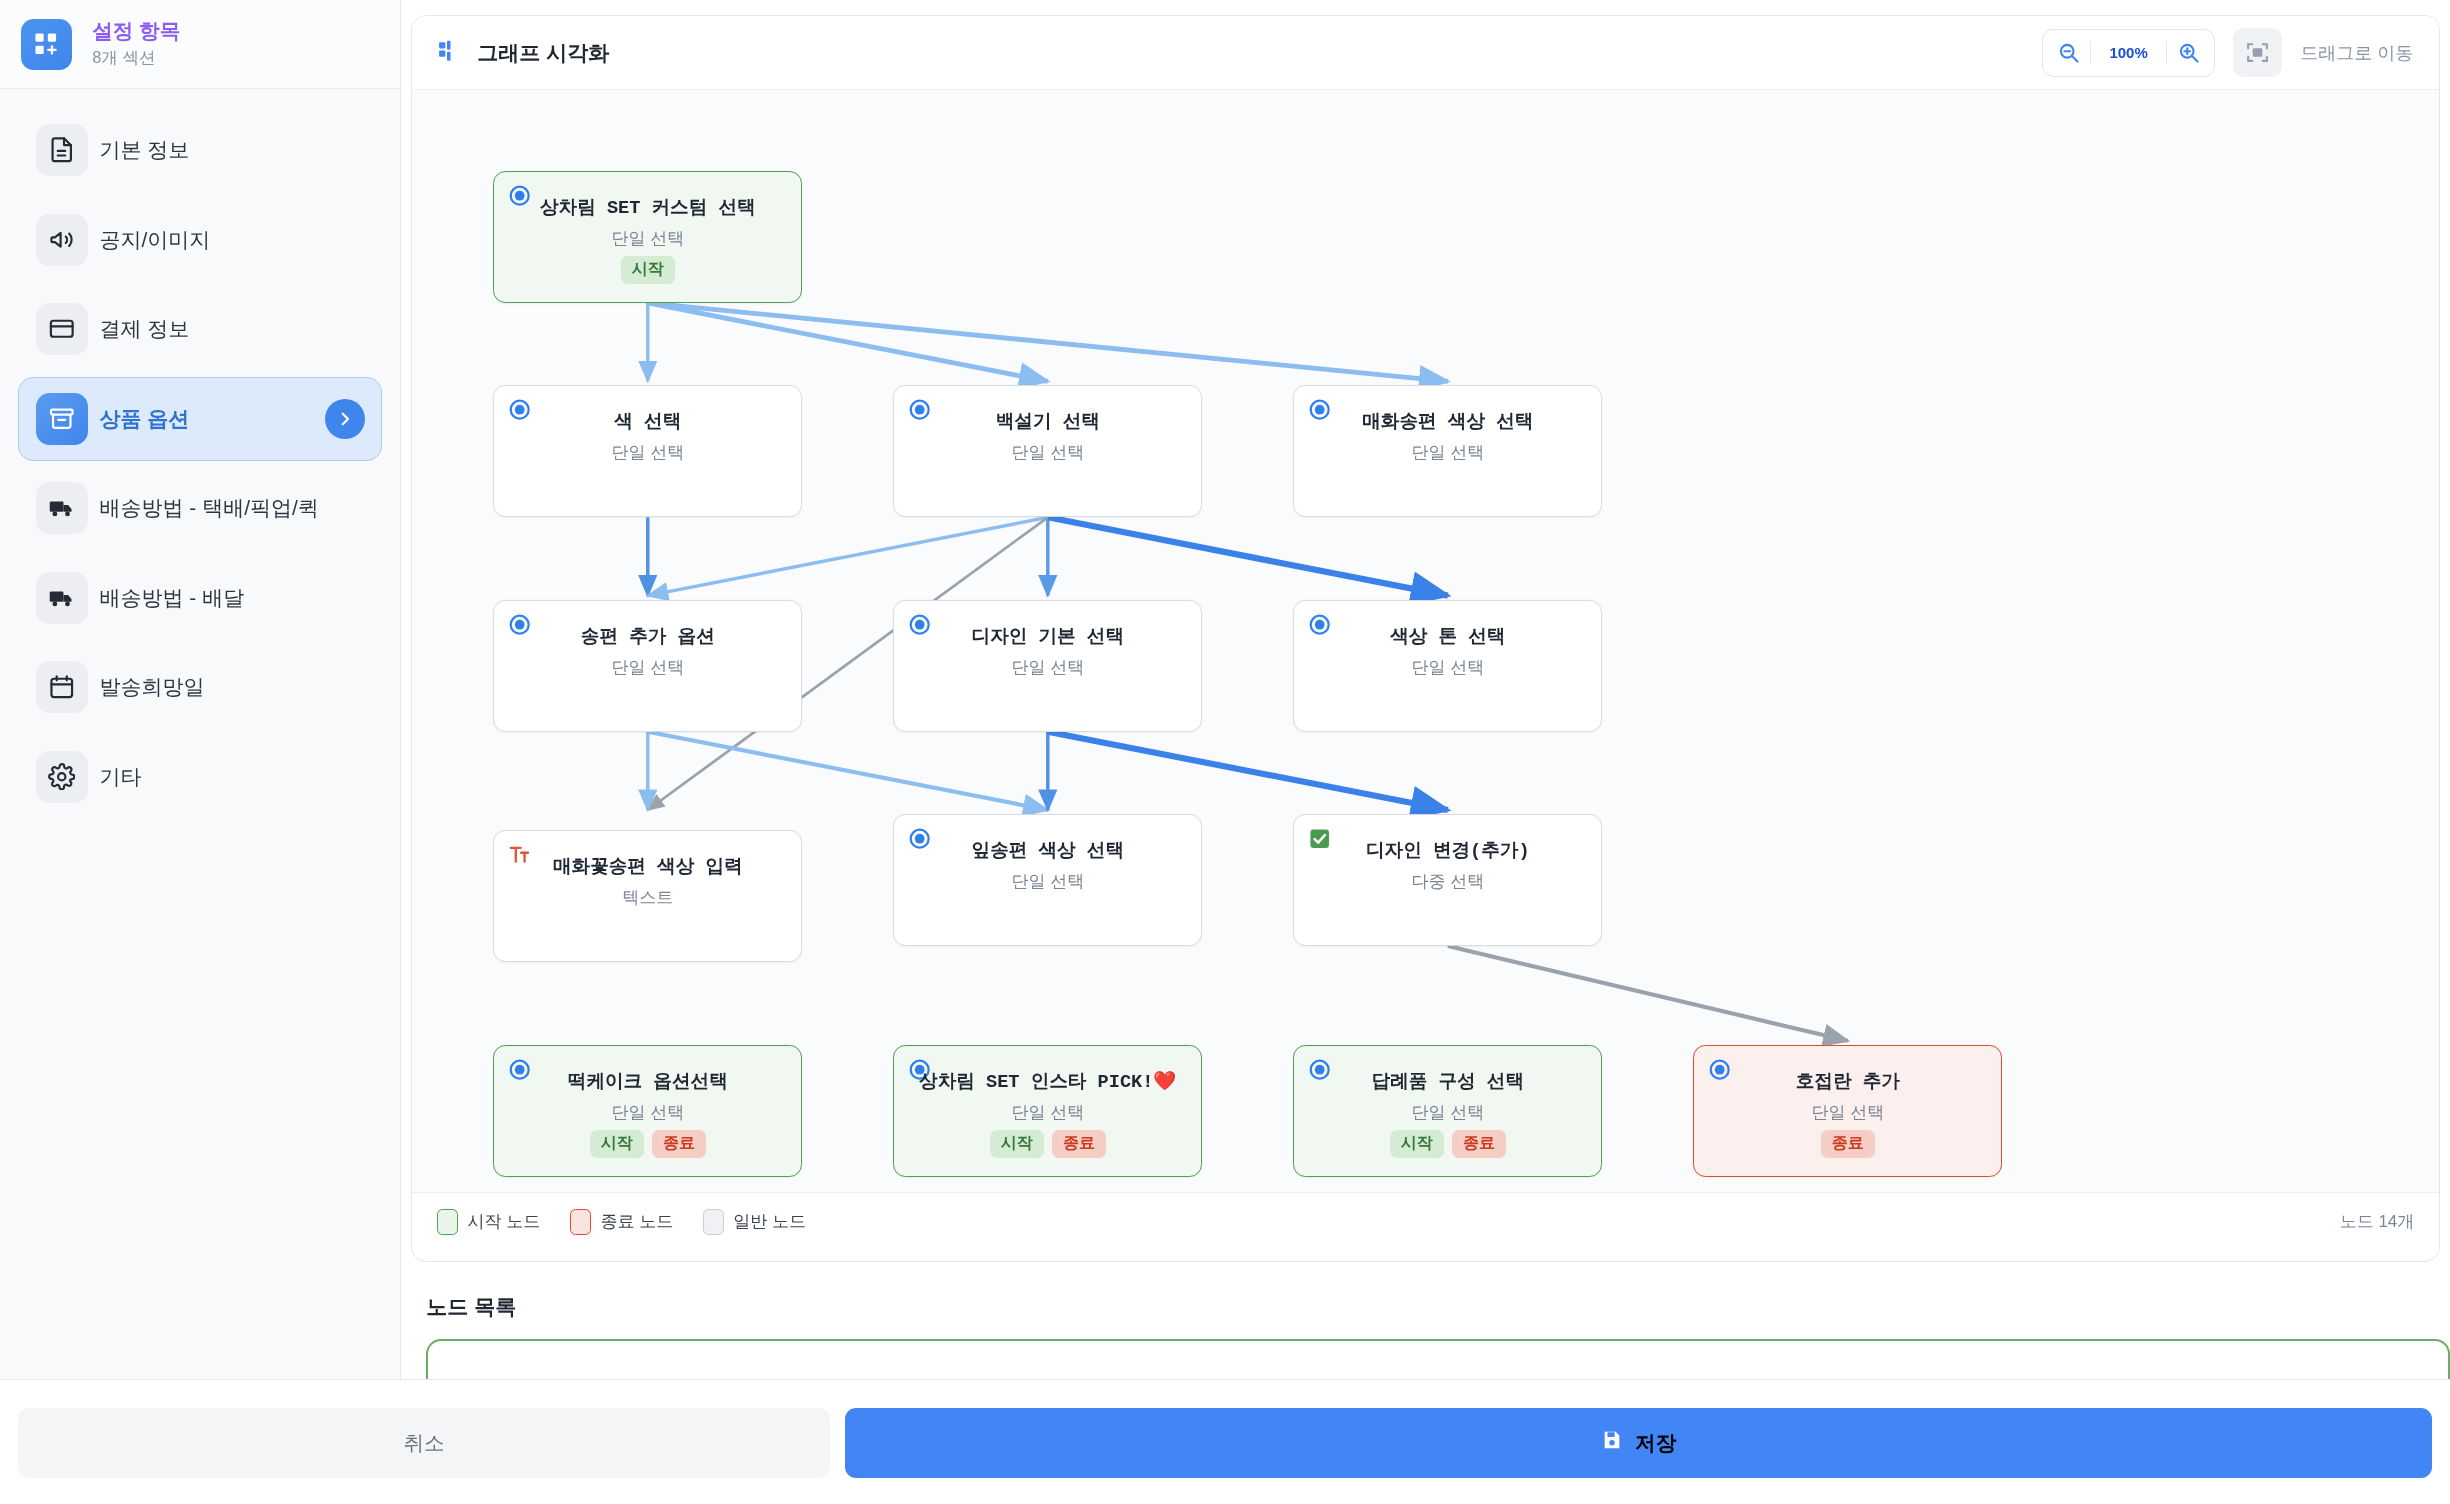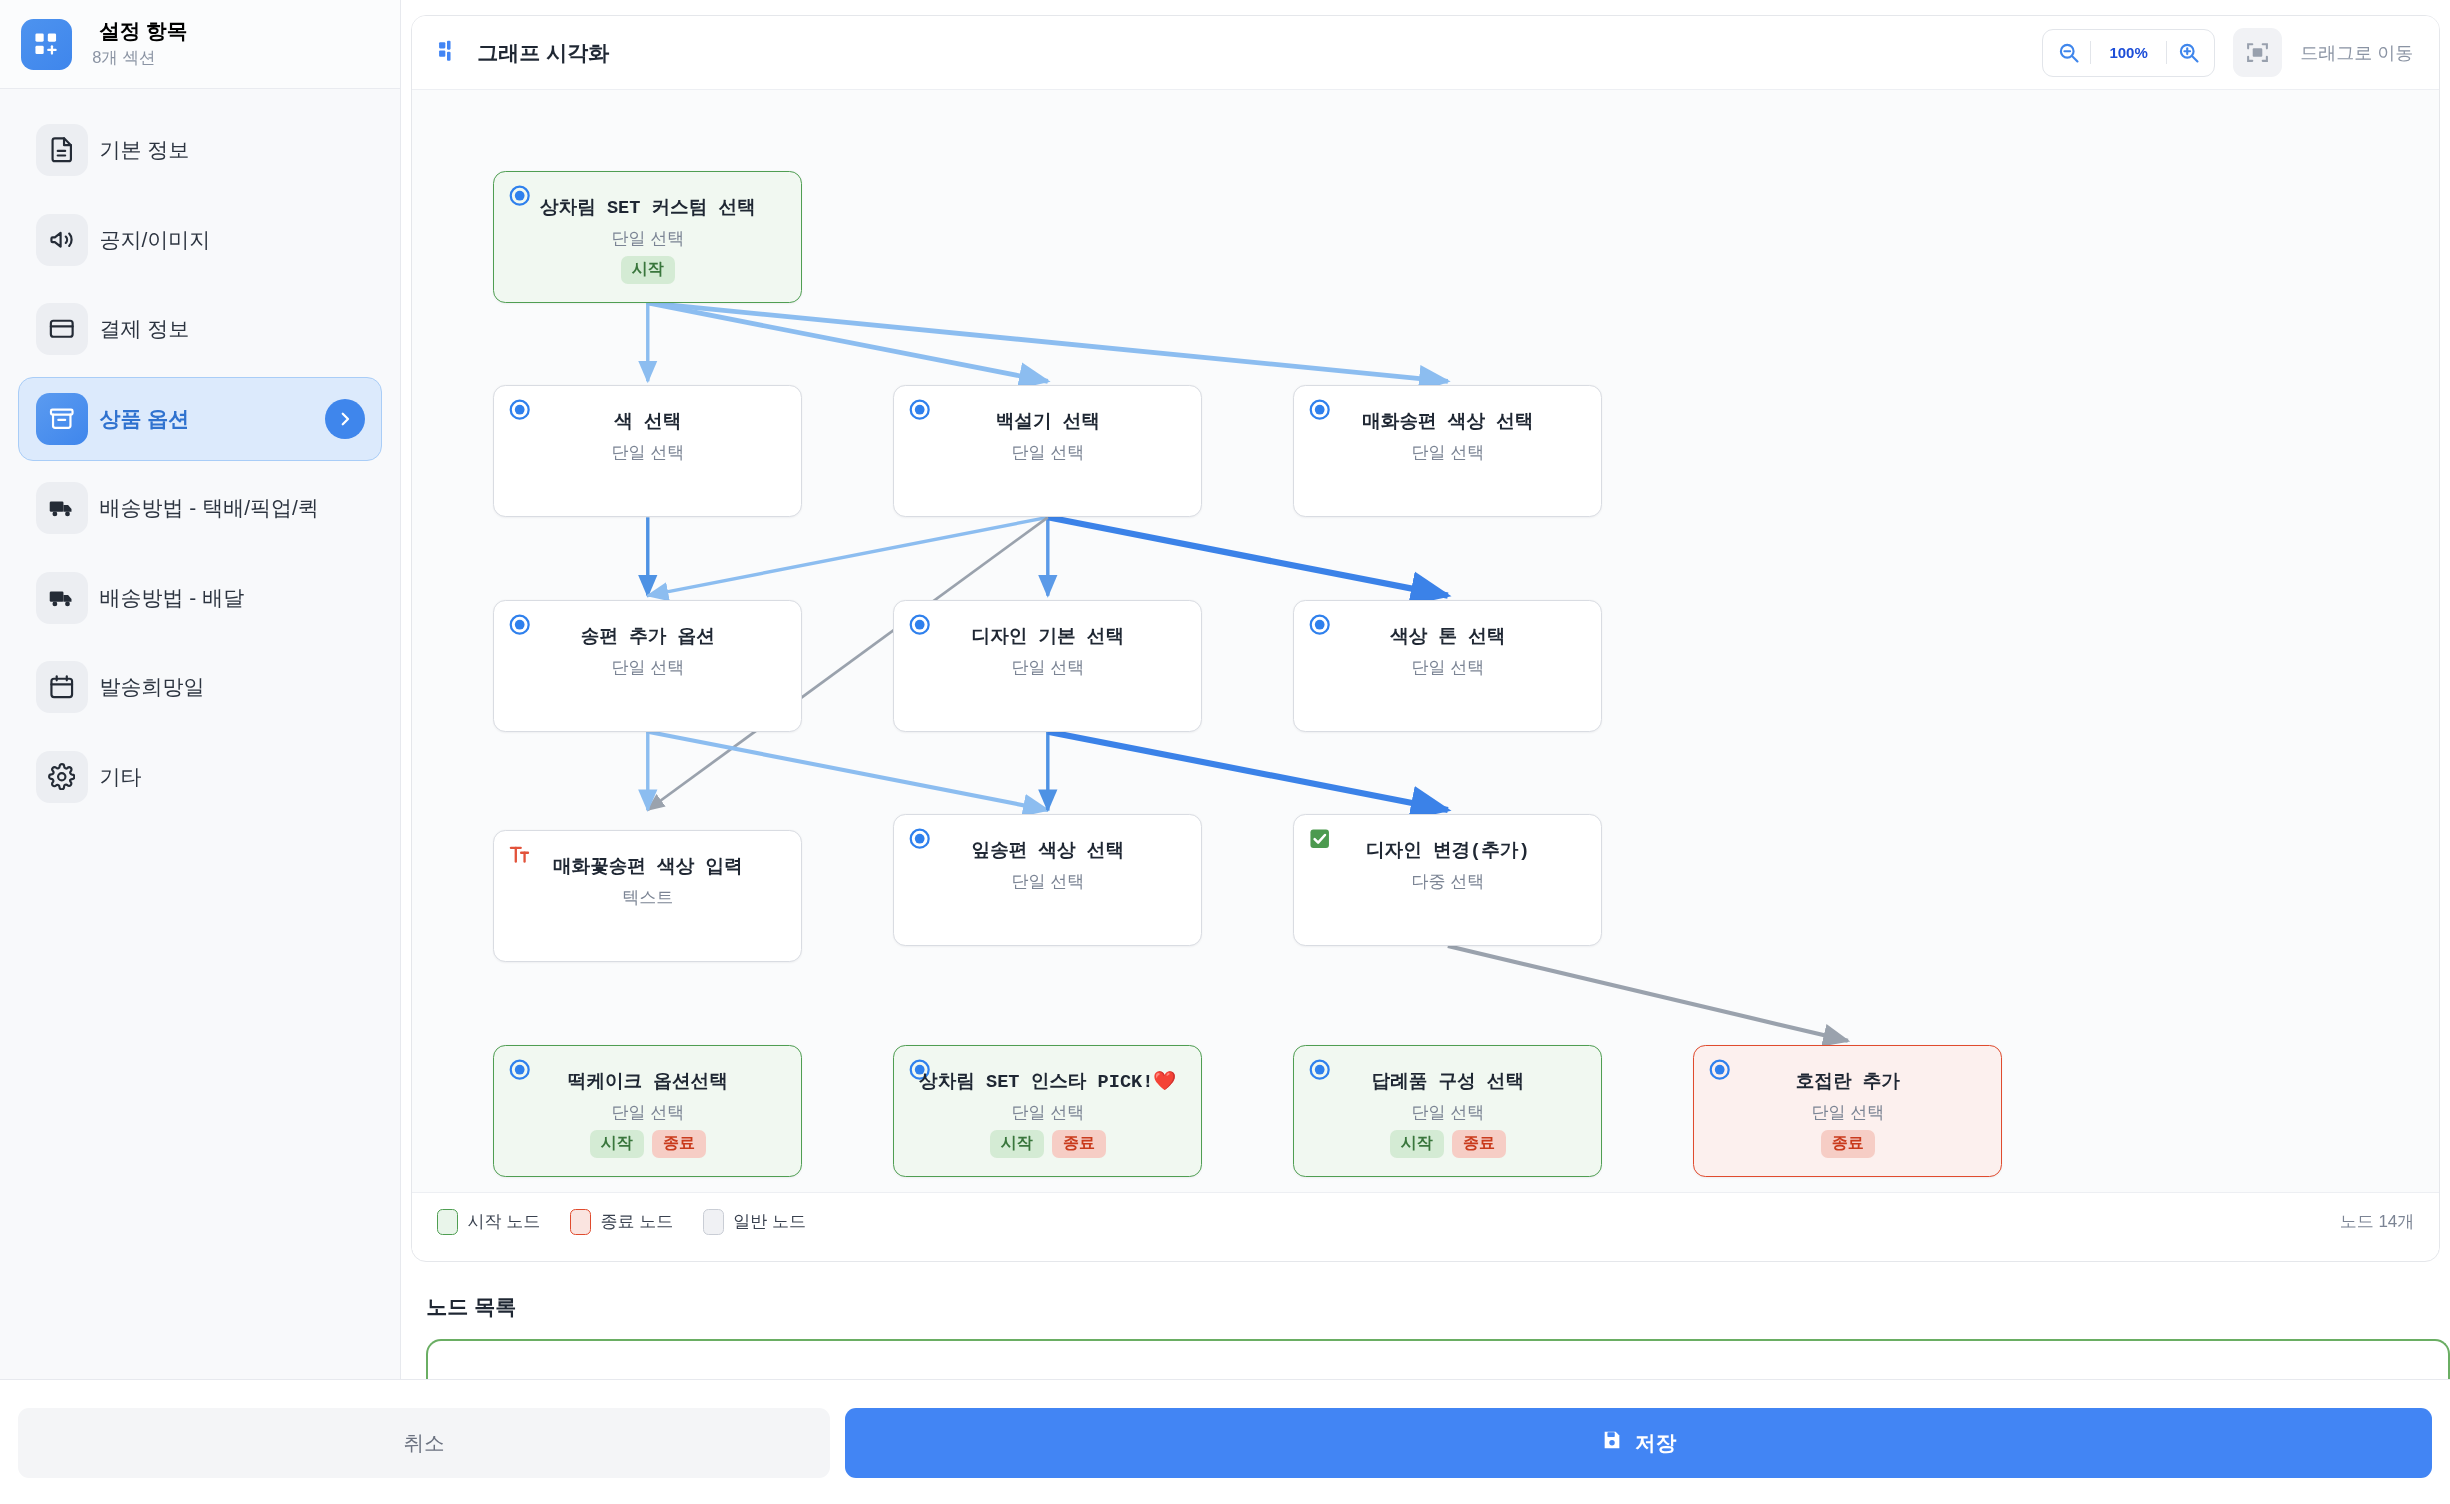--- a/index.html
+++ b/index.html
@@ -26,21 +26,21 @@
     background: #fbfcfd;
     height: 89px;
   }
   .sb-logo {
     width: 51px; height: 51px; border-radius: 12.4px;
     background: linear-gradient(140deg,#4d93ef 0%,#3f86ec 100%);
     display: flex; align-items: center; justify-content: center;
     flex: 0 0 51px;
   }
   .sb-logo svg { display:block; }
-  .sb-title { font-size: 20.6px; font-weight: 700; color: #000000; line-height: 1.2; margin-left: 7px; }
+  .sb-title { font-size: 20.6px; font-weight: 700; color: #8b5cf6; line-height: 1.2; }
   .sb-sub { font-size: 16.5px; color: #8a93a3; margin-top: 4.1px; }
 
   .sb-nav { padding: 19px 18px; display: flex; flex-direction: column; gap: 5.5px; }
   .sb-item {
     display: flex; align-items: center; gap: 12px;
     padding: 15px 16.5px;
     border-radius: 15px;
     cursor: pointer;
     border: 1.4px solid transparent;
   }
@@ -201,21 +201,21 @@
     background: #f4f5f7;
     border: none; border-radius: 11px;
     font-size: 20.6px; color: #6b7280;
     font-family: inherit;
     cursor: pointer;
   }
   .btn-save {
     flex: 1 1 auto; height: 70px;
     background: #4285f4;
     border: none; border-radius: 11px;
-    font-size: 20.6px; color: #ffffff; font-weight: 700;
+    font-size: 20.6px; color: #000000; font-weight: 700;
     font-family: inherit;
     display: flex; align-items: center; justify-content: center; gap: 12.4px;
     cursor: pointer;
   }
 </style>
 </head>
 <body>
 
 <div class="app">
 

